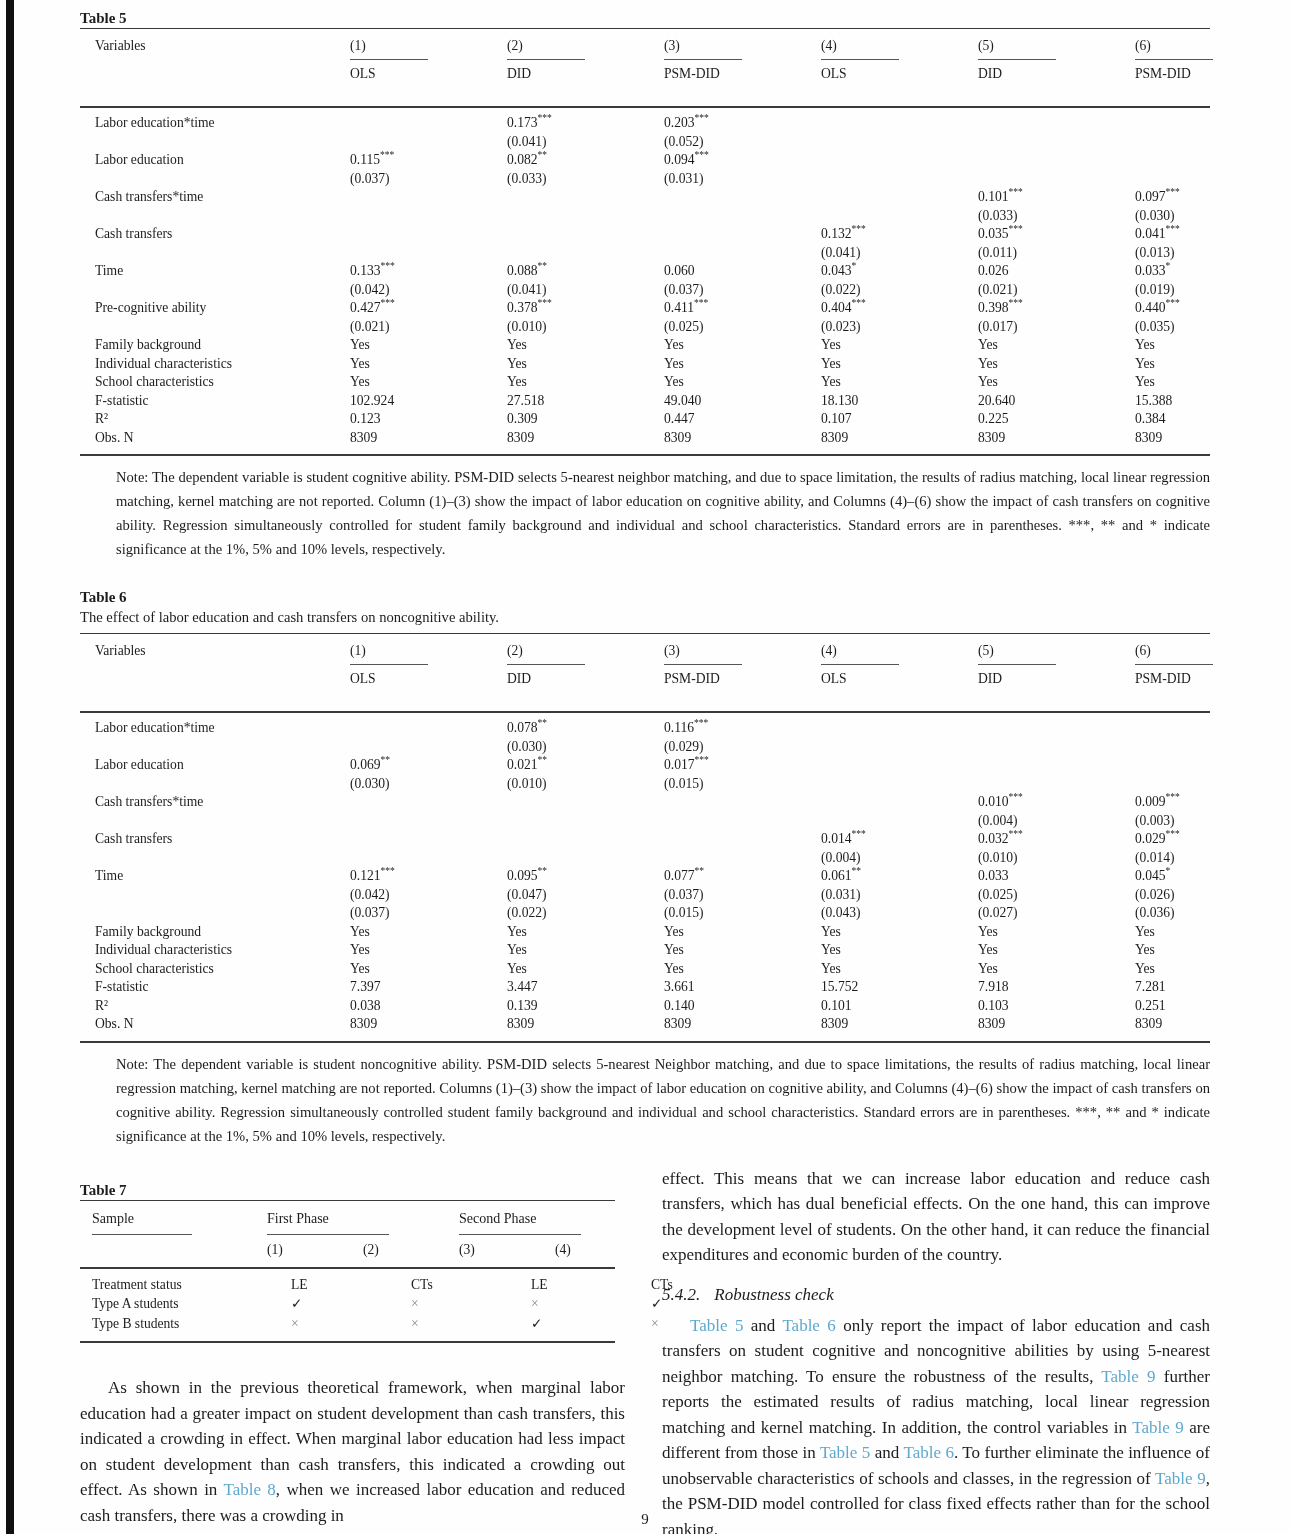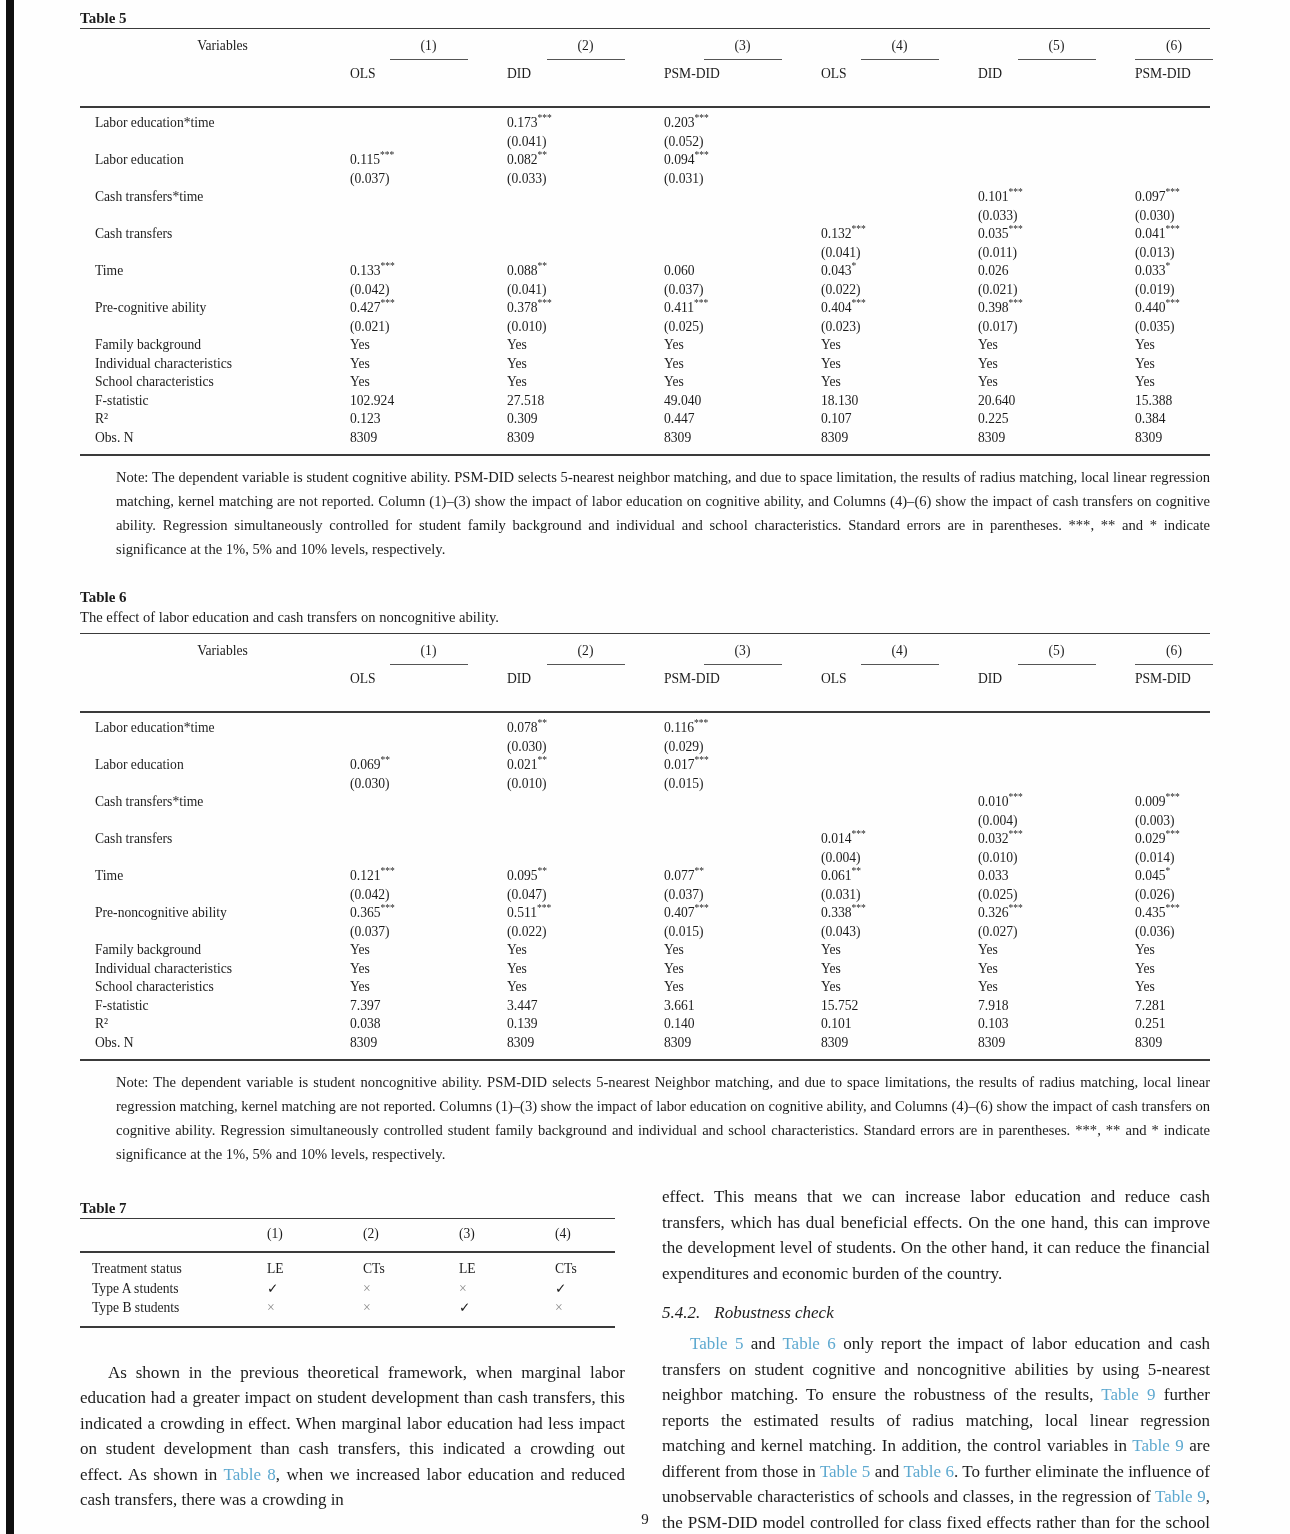--- a/index.html
+++ b/index.html
@@ -16,21 +16,21 @@
   .tbl-title{font-weight:bold;font-size:15px;line-height:20px;}
   .tbl-caption{font-size:14.6px;line-height:21px;margin-bottom:5px;}
 
   
   .regtable{border-top:1.5px solid #3a3a3a;}
   .regtable .hrow,.regtable .trow{
     display:grid;grid-template-columns:255px 157px 157px 157px 157px 157px 1fr;
     padding-left:15px;
   }
   .rhead{border-bottom:2.5px solid #3a3a3a;}
-  .hrow.nums{padding-top:8px;text-align:center;}
+  .hrow.nums{padding-top:8px;}
   .hrow.nums .cell,.hrow.nums .rlabel{font-size:13.6px;line-height:17px;}
   .colnum{display:inline-block;min-width:78px;border-bottom:1px solid #555;padding-bottom:5px;}
   .hrow.methods{padding-top:6px;padding-bottom:24px;}
   .hrow.methods .cell{font-size:13.6px;line-height:16px;}
   .rbody{border-bottom:2px solid #3a3a3a;padding:6px 0 7px 0;}
   .trow{line-height:18.5px;}
   .trow span{font-size:13.6px;}
   .cell sup{font-size:9.5px;line-height:0;}
   .cell.dim{color:#8a8a8a;}
 
@@ -51,21 +51,21 @@
   }
   .smtable .hrow.groups{padding-top:9px;}
   .smtable .hrow.groups span{font-size:14px;line-height:18px;}
   .grp-underline{display:inline-block;border-bottom:1px solid #555;padding-bottom:6px;}
   .gw-label{min-width:100px;}
   .gw-group{min-width:122px;}
   .smtable .hrow.nums2{padding-top:7px;padding-bottom:9px;}
   .smtable .hrow.nums2 .cell{font-size:13.6px;}
   .smtable .rhead{border-bottom:2.5px solid #3a3a3a;}
   .smtable .rbody{border-bottom:2px solid #3a3a3a;padding:6px 0 8px 0;}
-  .smtable .trow{line-height:19.5px;}
+  .smtable .trow{line-height:19.5px;gap:24px;}
   .smtable .cell.span2{grid-column:span 2;}
 
   
   .para{font-size:17px;line-height:25.5px;text-align:justify;}
   .para.indent{text-indent:28px;}
   .col-left .para{margin-top:32px;}
   .sec-heading{margin-top:14px;font-size:17px;line-height:25px;font-style:italic;}
   .sec-heading .hnum{margin-right:14px;}
   .col-right .para.second{margin-top:6px;}
   .tlink{color:#5da8cf;}
@@ -380,29 +380,20 @@
           <div class="trow">
             <span class="rlabel"></span>
             <span class="cell">(0.042)</span>
             <span class="cell">(0.047)</span>
             <span class="cell">(0.037)</span>
             <span class="cell">(0.031)</span>
             <span class="cell">(0.025)</span>
             <span class="cell">(0.026)</span>
           </div>
           <div class="trow">
-            <span class="rlabel">Pre-noncognitive ability</span>
-            <span class="cell">0.365<sup>***</sup></span>
-            <span class="cell">0.511<sup>***</sup></span>
-            <span class="cell">0.407<sup>***</sup></span>
-            <span class="cell">0.338<sup>***</sup></span>
-            <span class="cell">0.326<sup>***</sup></span>
-            <span class="cell">0.435<sup>***</sup></span>
-          </div>
-          <div class="trow">
             <span class="rlabel"></span>
             <span class="cell">(0.037)</span>
             <span class="cell">(0.022)</span>
             <span class="cell">(0.015)</span>
             <span class="cell">(0.043)</span>
             <span class="cell">(0.027)</span>
             <span class="cell">(0.036)</span>
           </div>
           <div class="trow">
             <span class="rlabel">Family background</span>
@@ -463,20 +454,25 @@
     <div class="tbl-note">Note: The dependent variable is student noncognitive ability. PSM-DID selects 5-nearest Neighbor matching, and due to space limitations, the results of radius matching, local linear regression matching, kernel matching are not reported. Columns (1)–(3) show the impact of labor education on cognitive ability, and Columns (4)–(6) show the impact of cash transfers on cognitive ability. Regression simultaneously controlled student family background and individual and school characteristics. Standard errors are in parentheses. ***, ** and * indicate significance at the 1%, 5% and 10% levels, respectively.</div>
   </div>
 
   <div class="bottom">
 
     <div class="col-left">
       <div>
         <div class="tbl-title">Table 7</div>
         <div class="smtable">
           <div class="rhead">
+            <div class="hrow groups">
+              <span class="rlabel"><span class="grp-underline gw-label">Sample</span></span>
+              <span class="cell span2"><span class="grp-underline gw-group">First Phase</span></span>
+              <span class="cell span2"><span class="grp-underline gw-group">Second Phase</span></span>
+            </div>
             <div class="hrow nums2">
               <span class="rlabel"></span>
               <span class="cell">(1)</span>
               <span class="cell">(2)</span>
               <span class="cell">(3)</span>
               <span class="cell">(4)</span>
             </div>
           </div>
           <div class="rbody">
               <div class="trow">

